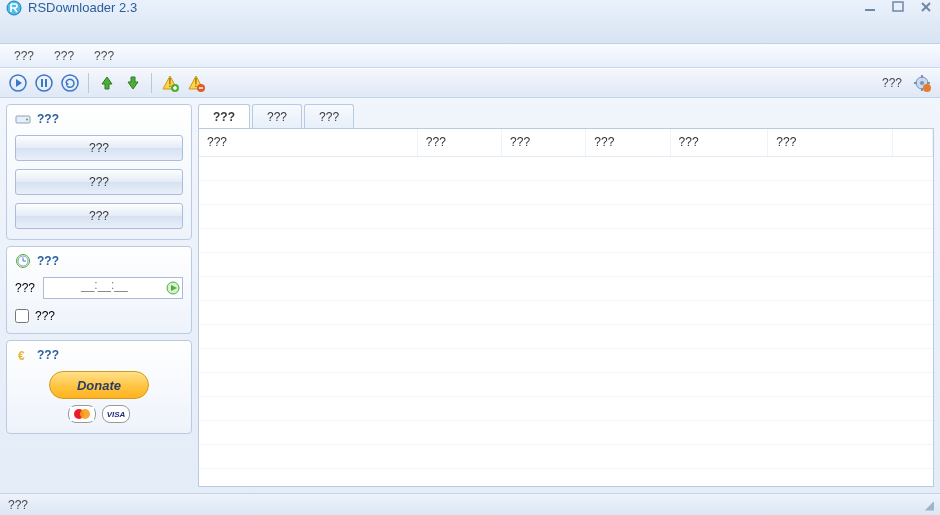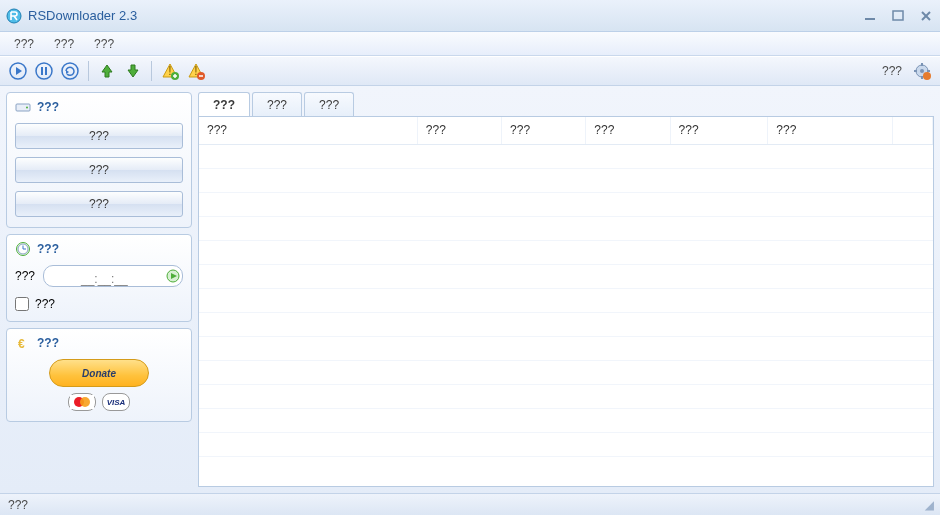--- a/index.html
+++ b/index.html
@@ -1,20 +1,20 @@
 <!DOCTYPE html>
 <html><head>
 <meta charset="utf-8">
 <style>
 * { box-sizing: border-box; margin: 0; padding: 0; font-family: "Segoe UI", Tahoma, sans-serif; font-size: 12px; }
 html, body { width: 940px; height: 515px; overflow: hidden; }
 body { background: #d7e4f2; display: flex; flex-direction: column; }
 
 
-.titlebar { height: 32px; background: linear-gradient(#eaf1fb, #d7e4f2); display: flex; align-items: center; padding: 0 6px; border-bottom: 1px solid #bcd0e8; }
+.titlebar { height: 44px; background: linear-gradient(#eaf1fb, #d7e4f2); display: flex; align-items: flex-start; padding: 0 6px; border-bottom: 1px solid #bcd0e8; }
 .titlebar .app-icon { width: 16px; height: 16px; margin-right: 6px; }
 .titlebar .title { color: #2a5e9e; font-size: 13px; flex: 1; }
 .titlebar .win-btns { display: flex; gap: 12px; color: #6e89a8; }
 .titlebar .win-btn { width: 16px; height: 14px; display: flex; align-items: center; justify-content: center; cursor: pointer; }
 
 
 .menubar { height: 24px; background: linear-gradient(#f9fbfe, #e7eefb); border-bottom: 1px solid #c9d8ec; display: flex; align-items: center; padding: 0 14px; gap: 20px; color: #4a4a4a; }
 .menubar .menu-item { cursor: pointer; }
 
 
@@ -29,27 +29,27 @@
 
 
 .sidebar { width: 186px; display: flex; flex-direction: column; gap: 6px; }
 .panel { border: 1px solid #b8cbe2; border-radius: 4px; background: linear-gradient(#fff, #eef3fb); padding: 6px 8px 10px; }
 .panel-header { display: flex; align-items: center; gap: 6px; color: #2a5e9e; font-weight: bold; margin-bottom: 8px; }
 .panel-header .ph-icon { width: 16px; height: 16px; }
 .panel .glass-btn { display: block; width: 100%; height: 26px; margin-bottom: 8px; border: 1px solid #a9bdd8; border-radius: 3px; background: linear-gradient(#fdfefe, #e5ecf7 49%, #d5e0f1 50%, #e9f0fa); color: #3a3a3a; cursor: pointer; }
 .panel .glass-btn:last-child { margin-bottom: 0; }
 
 .time-row { display: flex; align-items: center; gap: 8px; margin-bottom: 10px; }
-.time-field { flex: 1; display: flex; align-items: flex-end; border: 1px solid #a9bdd8; border-radius: 10px; background: #fff; height: 22px; }
+.time-field { flex: 1; display: flex; align-items: flex-start; border: 1px solid #a9bdd8; border-radius: 0; background: #fff; height: 22px; }
 .time-field input { border: none; outline: none; width: 100%; text-align: center; font-family: inherit; font-size: 12px; background: transparent; color: #777; padding: 0 4px; }
 .time-field .time-icon { width: 20px; height: 20px; display: flex; align-items: center; justify-content: center; }
 .check-row { display: flex; align-items: center; gap: 6px; }
 .check-row input { width: 14px; height: 14px; }
 
-.donate-btn { display: block; margin: 4px auto 6px; width: 100px; height: 28px; border: 1px solid #d49b1a; border-radius: 14px; background: linear-gradient(#ffe08a, #ffc23c 60%, #ffb220); color: #2a3e6a; font-weight: bold; font-style: italic; cursor: pointer; font-size: 10px; }
+.donate-btn { display: block; margin: 4px auto 6px; width: 100px; height: 28px; border: 1px solid #d49b1a; border-radius: 14px; background: linear-gradient(#ffe08a, #ffc23c 60%, #ffb220); color: #2a3e6a; font-weight: bold; font-style: italic; cursor: pointer; font-size: 13px; }
 .card-row { display: flex; gap: 6px; justify-content: center; }
 .card { width: 28px; height: 18px; border: 1px solid #999; border-radius: 8px; display: flex; align-items: center; justify-content: center; font-size: 8px; font-weight: bold; }
 .card.mc { background: #fff; }
 .card.visa { background: #fff; color: #1a2f7a; font-style: italic; }
 
 
 .content { flex: 1; display: flex; flex-direction: column; }
 .tabs { height: 24px; display: flex; align-items: flex-end; }
 .tab { height: 24px; padding: 0 14px; display: flex; align-items: center; border: 1px solid #b8cbe2; border-bottom: none; background: linear-gradient(#f7fafe, #e7effa); color: #3a3a3a; margin-right: 2px; border-radius: 3px 3px 0 0; cursor: pointer; position: relative; }
 .tab.active { background: #fff; font-weight: bold; z-index: 2; }

